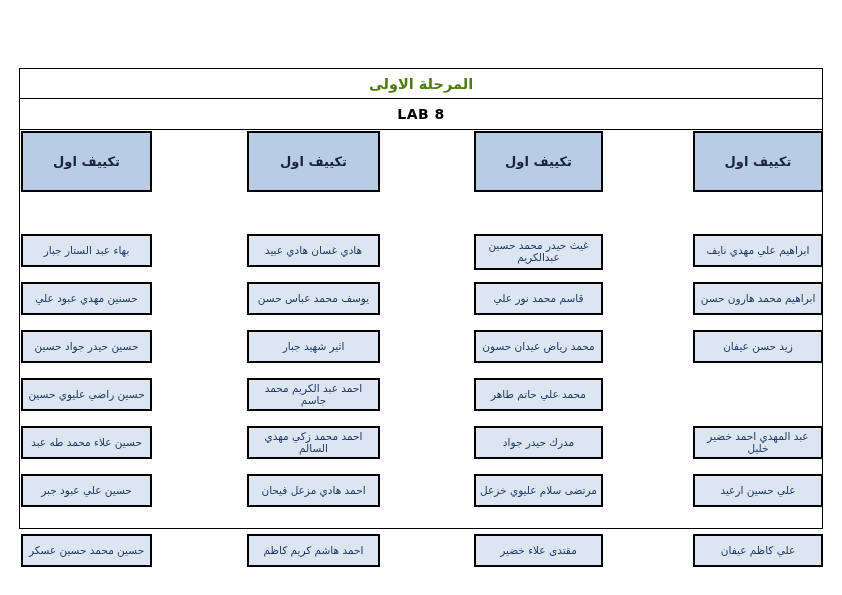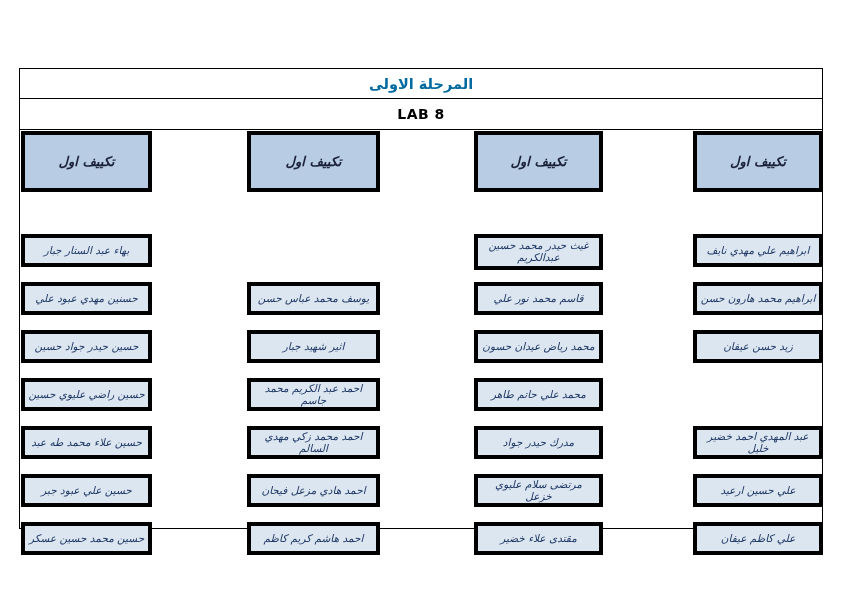--- a/index.html
+++ b/index.html
@@ -8,33 +8,32 @@
     font-family:"DejaVu Sans", sans-serif;
   }
   
   #frame{
     position:absolute;left:19px;top:68px;width:804px;height:461px;
     border:1.5px solid #000;box-sizing:border-box;background:#fff;
   }
   .titlerow{
     width:100%;height:30px;border-bottom:1.5px solid #000;box-sizing:border-box;
     display:flex;align-items:center;justify-content:center;
-    font-size:14.5px;font-weight:bold;color:#0369a1;direction:rtl;text-align:center;
+    font-size:14.5px;font-weight:bold;color:#4d7c0f;direction:rtl;text-align:center;
   }
   .labrow{
     width:100%;height:31px;border-bottom:1.5px solid #000;box-sizing:border-box;
     display:flex;align-items:center;justify-content:center;
     font-size:14px;font-weight:bold;color:#000;letter-spacing:.5px;
   }
   
   .box{
-    position:absolute;box-sizing:border-box;border:4px solid #000000;
+    position:absolute;box-sizing:border-box;border:2px solid #000000;
     display:flex;align-items:center;justify-content:center;text-align:center;
     direction:rtl;
-    font-style:italic;
   }
   .hdr{
     top:131px;height:61px;background:#b8cce4;
     font-size:13px;font-weight:bold;color:#1a2238;
   }
   .name{
     height:33px;background:#dce6f1;
     font-size:10.5px;color:#1f3864;line-height:1.1;padding:1px 3px;margin-top:42px;
   }
   .tall{height:36px;}
@@ -43,21 +42,21 @@
   .c1{left:247px;width:133px;}
   .c2{left:474px;width:129px;}
   .c3{left:693px;width:130px;}
   
   .r1{top:192px;}
   .r2{top:240px;}
   .r3{top:288px;}
   .r4{top:336px;}
   .r5{top:384px;}
   .r6{top:432px;}
-  .r7{top:480px;}
+  .r7{top:492px;}
 </style>
 </head>
 <body>
 
 <div id="page">
 
   <div id="frame">
     <div class="titlerow">المرحلة الاولى</div>
     <div class="labrow">LAB 8</div>
   </div>
@@ -65,20 +64,21 @@
   <div class="box hdr c0">تكييف اول</div>
   <div class="box name c0 r1">بهاء عبد الستار جبار</div>
   <div class="box name c0 r2">حسنين مهدي عبود علي</div>
   <div class="box name c0 r3">حسين حيدر جواد حسين</div>
   <div class="box name c0 r4">حسين راضي عليوي حسين</div>
   <div class="box name c0 r5">حسين علاء محمد طه عبد</div>
   <div class="box name c0 r6">حسين علي عبود جبر</div>
   <div class="box name c0 r7">حسين محمد حسين عسكر</div>
 
   <div class="box hdr c1">تكييف اول</div>
+  <div class="box name c1 r1">هادي غسان هادي عبيد</div>
   <div class="box name c1 r2">يوسف محمد عباس حسن</div>
   <div class="box name c1 r3">اثير شهيد جبار</div>
   <div class="box name c1 r4">احمد عبد الكريم محمد جاسم</div>
   <div class="box name c1 r5">احمد محمد زكي مهدي السالم</div>
   <div class="box name c1 r6">احمد هادي مزعل فيحان</div>
   <div class="box name c1 r7">احمد هاشم كريم كاظم</div>
 
   <div class="box hdr c2">تكييف اول</div>
   <div class="box name tall c2 r1">غيث حيدر محمد حسين عبدالكريم</div>
   <div class="box name c2 r2">قاسم محمد نور علي</div>

